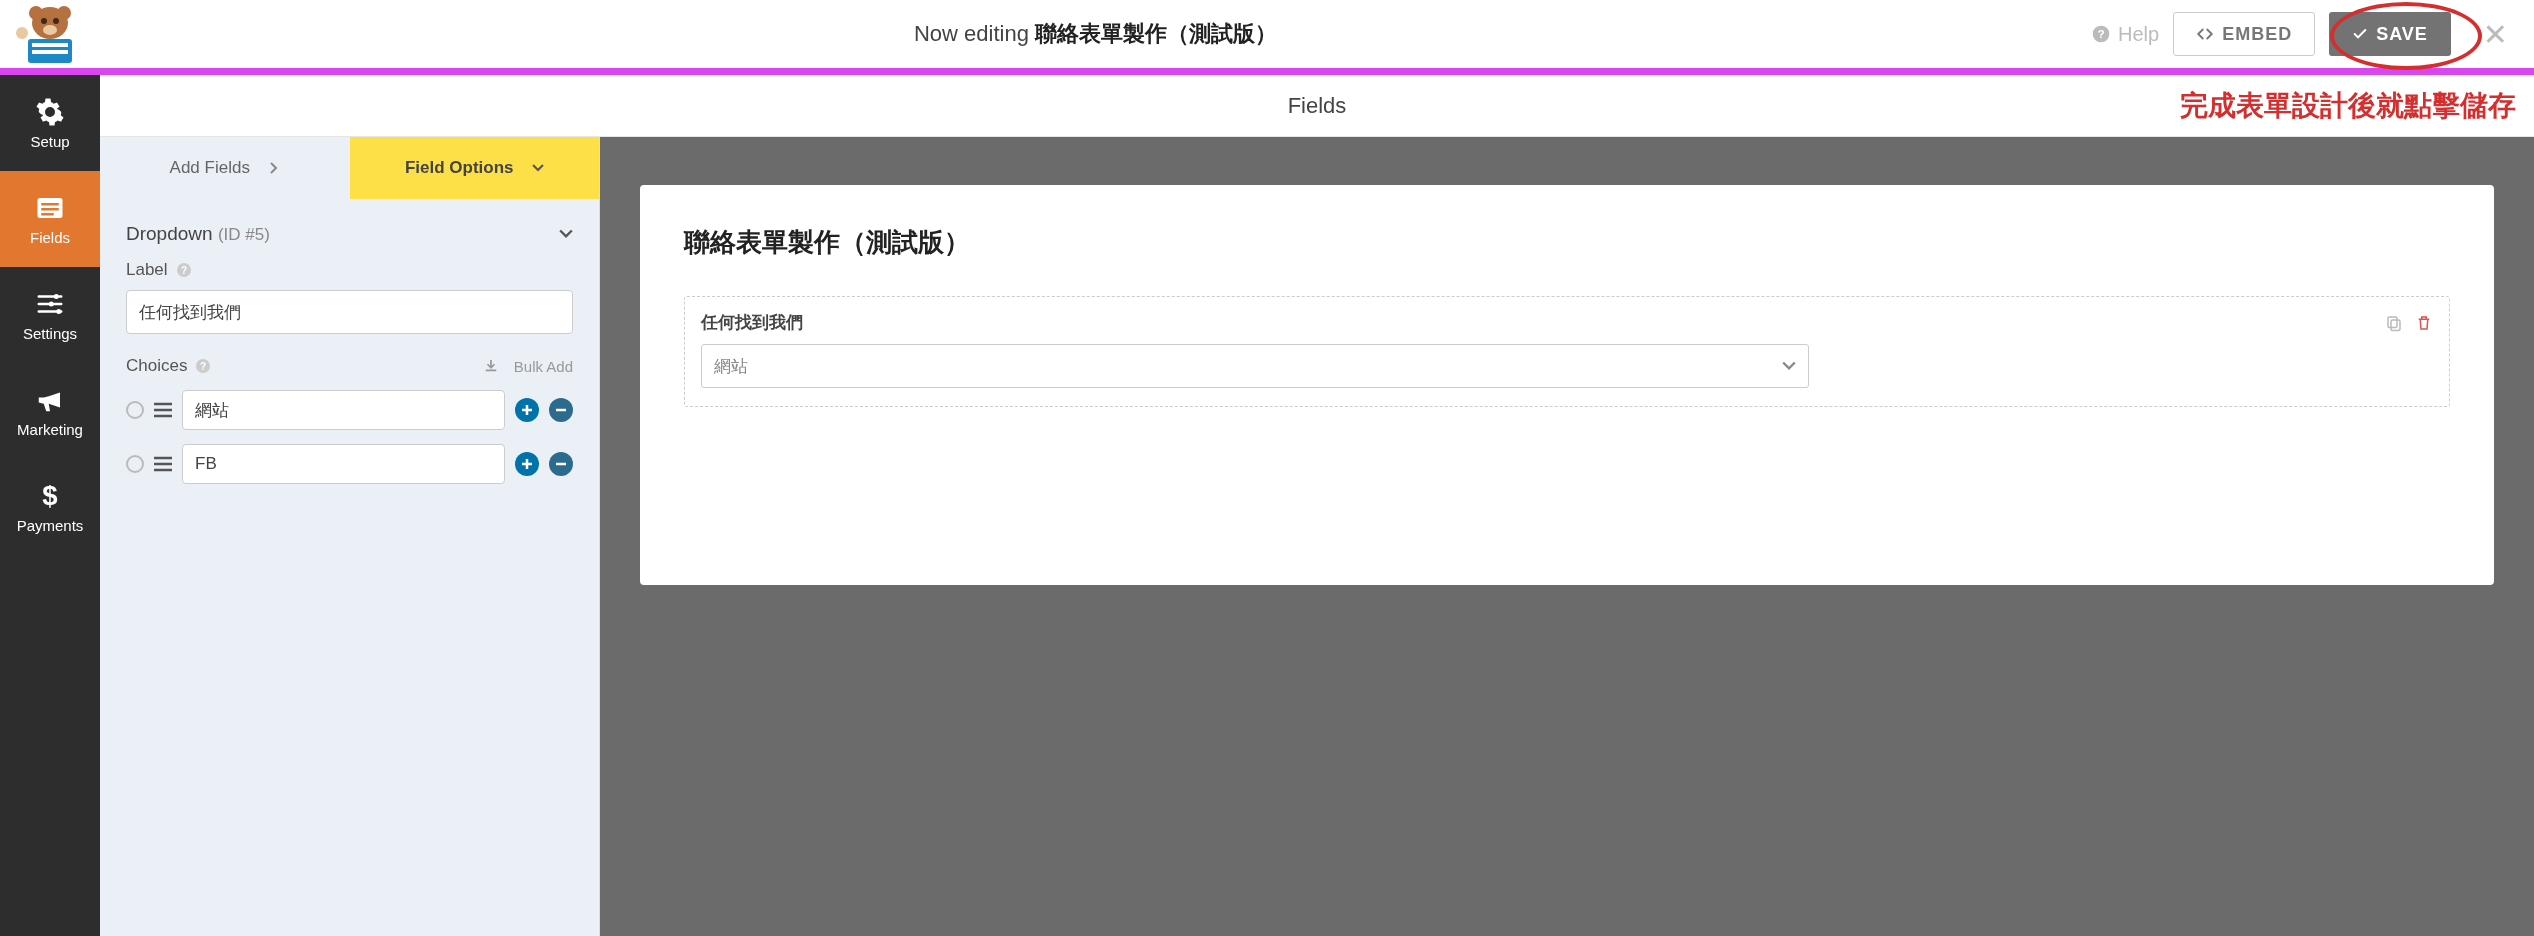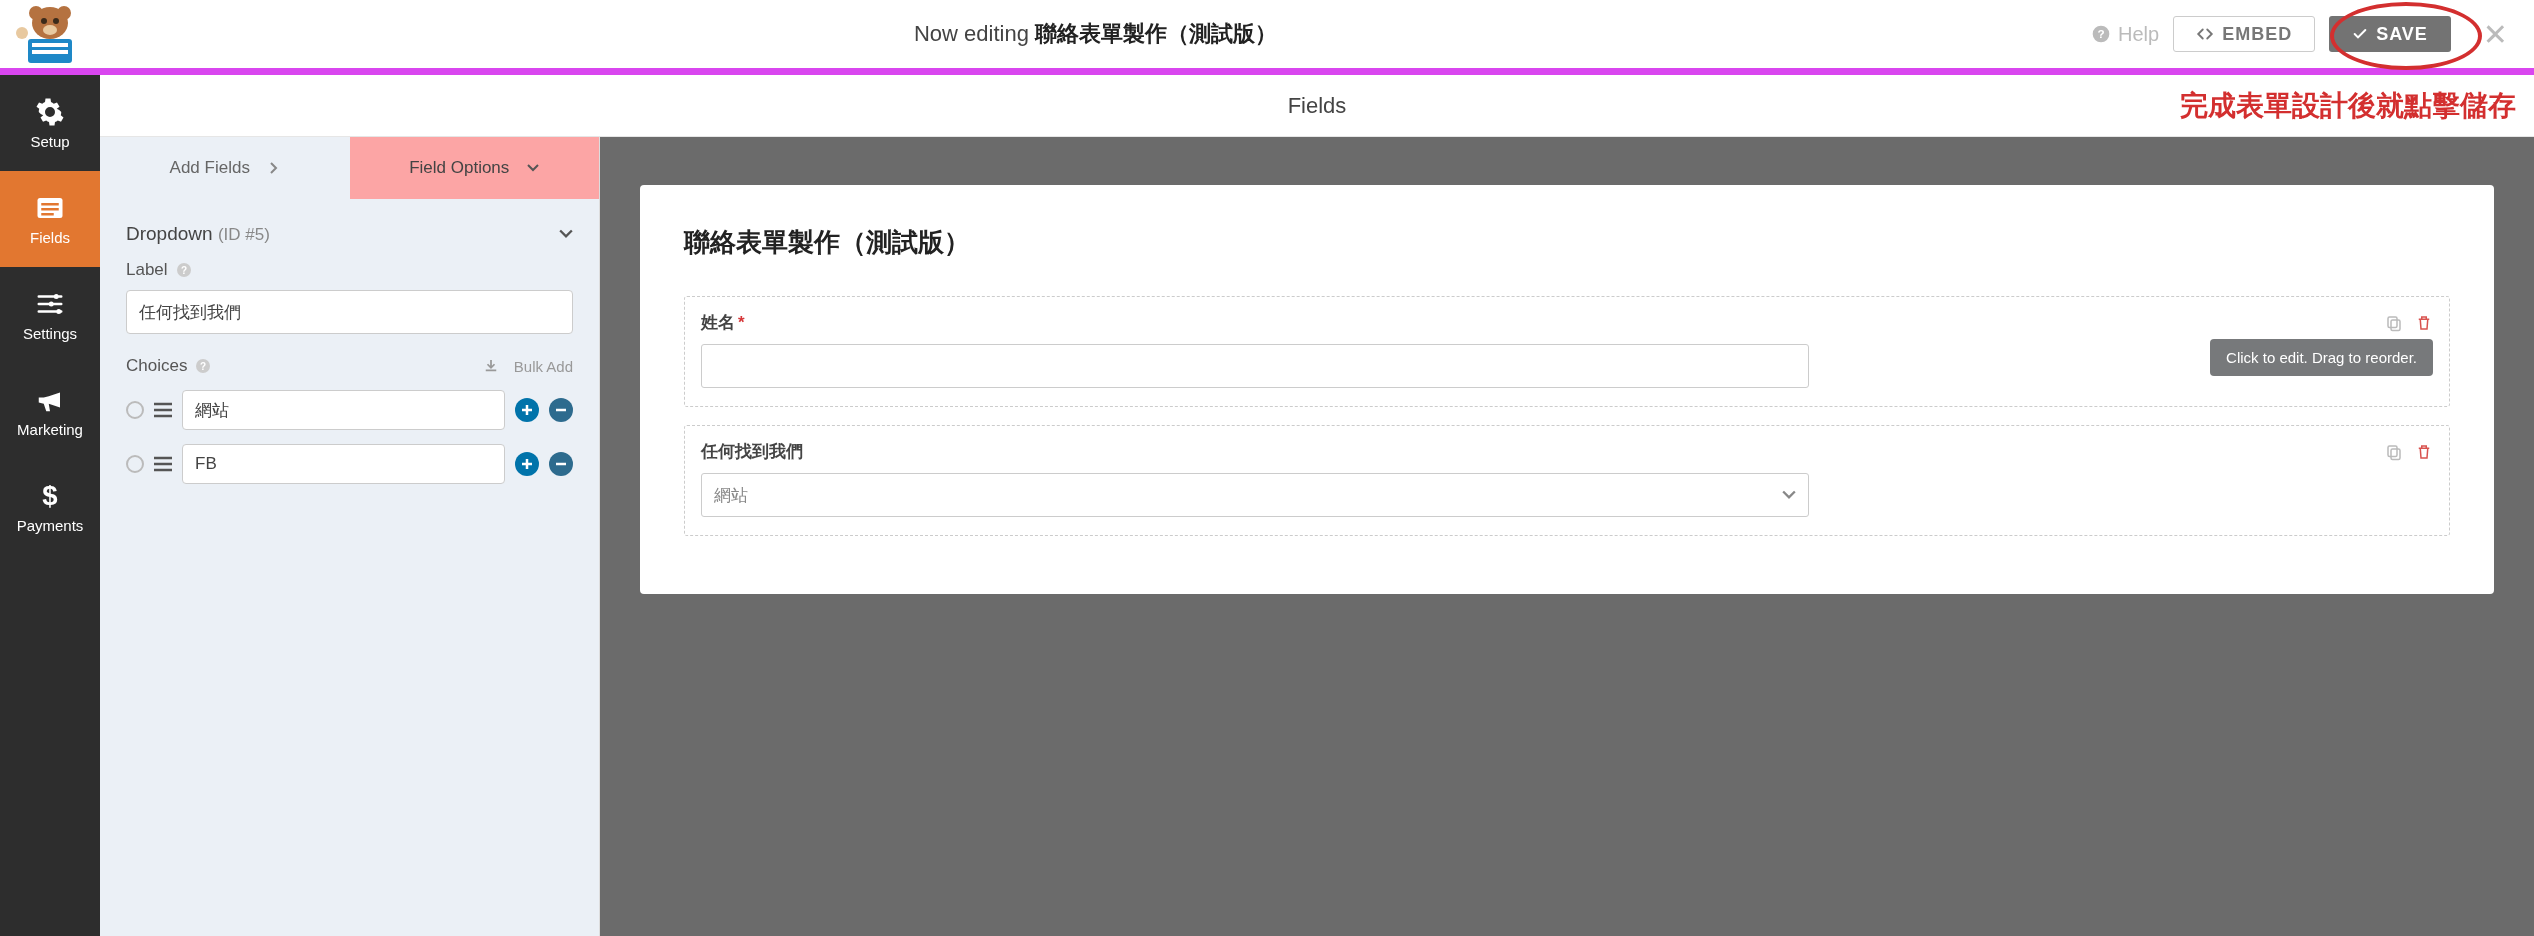--- a/index.html
+++ b/index.html
@@ -7,39 +7,39 @@
 .app { display: flex; flex-direction: column; height: 100vh; }
 .topbar { height: 75px; display: flex; align-items: center; padding: 0 20px 0 0; border-bottom: 7px solid #d946ef; position: relative; }
 .mascot { width: 100px; display: flex; align-items: center; justify-content: center; }
 .mascot svg { width: 72px; height: 62px; }
 .title-wrap { flex: 1; text-align: center; font-size: 22px; color: #333; }
 .title-prefix { color: #444; }
 .title-name { font-weight: 700; color: #222; }
 .top-actions { display: flex; align-items: center; gap: 14px; }
 .help-link { color: #bbb; font-size: 20px; display: flex; align-items: center; gap: 7px; cursor: pointer; }
 .help-link svg { width: 20px; height: 20px; }
-.btn { height: 36px; padding: 0 22px; font-size: 18px; font-weight: 600; border-radius: 3px; cursor: pointer; display: flex; align-items: center; gap: 8px; border: 1px solid transparent; }
+.btn { height: 44px; padding: 0 22px; font-size: 18px; font-weight: 600; border-radius: 3px; cursor: pointer; display: flex; align-items: center; gap: 8px; border: 1px solid transparent; }
 .btn-embed { background: #fff; color: #777; border: 1px solid #ccc; letter-spacing: 1px; }
 .btn-save { background: #737373; color: #fff; letter-spacing: 1px; }
 .btn-save svg { width: 16px; height: 16px; }
 .close-x { color: #bbb; font-size: 30px; cursor: pointer; padding: 0 6px; margin-left: 12px; }
 .save-circle { position: absolute; right: 52px; top: 2px; width: 152px; height: 68px; border: 4px solid #d32f2f; border-radius: 50%; pointer-events: none; }
 .body-row { flex: 1; display: flex; overflow: hidden; }
 .left-nav { width: 100px; background: #2d2d2d; display: flex; flex-direction: column; }
 .nav-item { height: 96px; display: flex; flex-direction: column; align-items: center; justify-content: center; gap: 6px; color: #fff; font-size: 15px; cursor: pointer; }
 .nav-item.active { background: #e27730; }
 .nav-item svg { width: 30px; height: 30px; fill: #fff; }
 .middle { display: flex; flex: 1; flex-direction: column; }
 .fields-header { height: 62px; display: flex; align-items: center; justify-content: center; font-size: 22px; color: #444; border-bottom: 1px solid #e6e6e6; position: relative; }
 .annotation-text { position: absolute; right: 18px; color: #d32f2f; font-size: 28px; font-weight: 700; }
 .workarea { flex: 1; display: flex; overflow: hidden; }
 .options-panel { width: 500px; background: #ebf0f6; display: flex; flex-direction: column; border-right: 1px solid #ddd; }
 .panel-tabs { display: flex; height: 62px; }
 .panel-tab { flex: 1; display: flex; align-items: center; justify-content: center; gap: 18px; font-size: 17px; color: #666; cursor: pointer; background: #ebf0f6; }
-.panel-tab.active { background: #fca5a5; color: #444; font-weight: 400; text-align: center; }
+.panel-tab.active { background: #fde047; color: #444; font-weight: 700; text-align: center; }
 .panel-tab svg { width: 12px; height: 12px; }
 .panel-body { padding: 24px 26px; overflow: auto; flex: 1; }
 .field-header { display: flex; align-items: center; justify-content: space-between; margin-bottom: 15px; cursor: pointer; }
 .field-header-title { font-size: 19px; color: #444; }
 .field-header-id { color: #888; font-size: 17px; }
 .chev { width: 14px; height: 14px; }
 .opt-label { display: flex; align-items: center; gap: 8px; font-size: 17px; color: #555; margin-bottom: 10px; }
 .opt-label .qmark { width: 16px; height: 16px; }
 .opt-input { width: 100%; height: 44px; border: 1px solid #ccc; border-radius: 4px; padding: 0 12px; font-size: 17px; color: #444; background: #fff; }
 .opt-block { margin-bottom: 22px; }
@@ -258,38 +258,20 @@
                   </div>
               </div>
             </div>
           </div>
         </div>
 
         <div class="preview-area">
           <div class="preview-card">
             <div class="preview-title">聯絡表單製作（測試版）</div>
 
-            <div class="preview-field">
-              <div class="preview-field-head">
-                <div class="preview-label">
-                  <span>姓名</span><span class="req">*</span>
-                </div>
-                <div class="field-actions">
-                  <svg viewBox="0 0 24 24">
-                      <rect x="4" y="4" width="12" height="14" rx="2" fill="none" stroke="#bbb" stroke-width="2"></rect>
-                      <rect x="8" y="8" width="12" height="14" rx="2" fill="none" stroke="#bbb" stroke-width="2"></rect>
-                    </svg>
-                  <svg viewBox="0 0 24 24">
-                      <path d="M5 7h14M9 7V4h6v3M7 7l1 13h8l1-13" fill="none" stroke="#d9534f" stroke-width="2"></path>
-                    </svg>
-                </div>
-              </div>
-              <div class="preview-input"></div>
-              <div class="tooltip-badge">Click to edit. Drag to reorder.</div>
-            </div>
 
             <div class="preview-field">
               <div class="preview-field-head">
                 <div class="preview-label">
                   <span>任何找到我們</span>
                 </div>
                 <div class="field-actions">
                   <svg viewBox="0 0 24 24">
                       <rect x="4" y="4" width="12" height="14" rx="2" fill="none" stroke="#bbb" stroke-width="2"></rect>
                       <rect x="8" y="8" width="12" height="14" rx="2" fill="none" stroke="#bbb" stroke-width="2"></rect>

